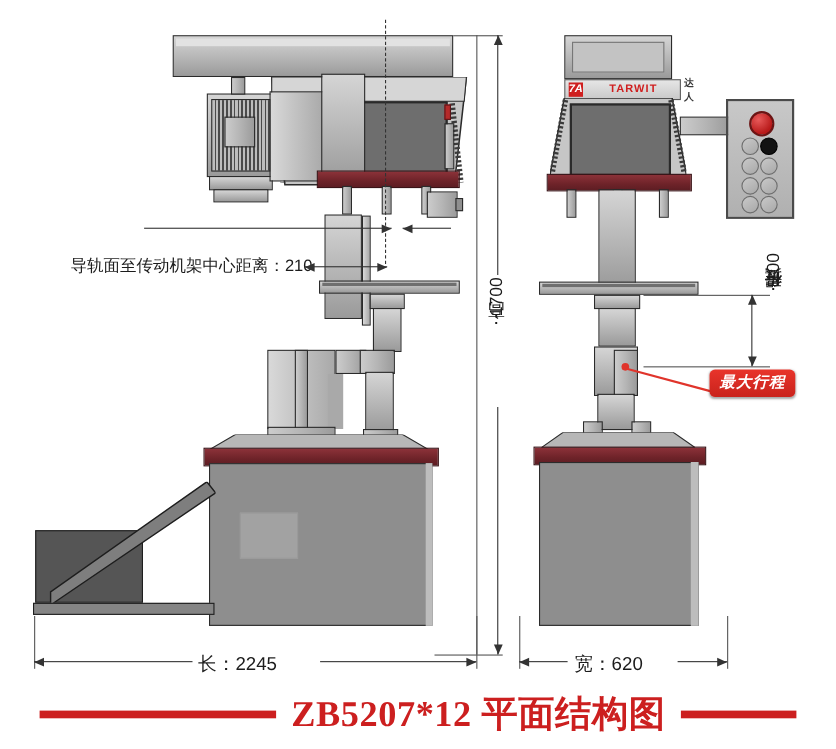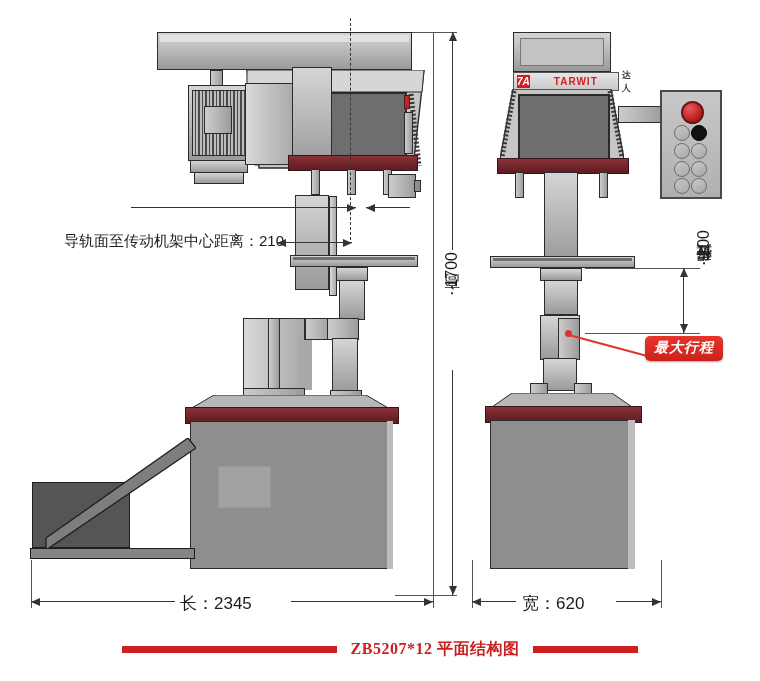--- a/index.html
+++ b/index.html
@@ -65,21 +65,21 @@
   .leaderdot{position:absolute;width:7px;height:7px;border-radius:50%;background:#e0342b;}
 
   
   .vtext{position:absolute;writing-mode:vertical-rl;text-orientation:mixed;
          transform:rotate(180deg);font-size:16px;color:#1c1c1c;white-space:nowrap;}
 
   
   #footer{position:absolute;left:0;bottom:0;width:760px;height:64px;
           display:flex;align-items:center;justify-content:center;gap:14px;}
   .fbar{height:7px;background:#cc1f1f;flex:0 0 auto;}
-  .ftitle{color:#cc1f1f;font-size:16px;font-weight:bold;white-space:nowrap;
+  .ftitle{color:#cc1f1f;font-size:33px;font-weight:bold;white-space:nowrap;
           font-family:"Liberation Serif","DejaVu Serif",serif;letter-spacing:.5px;}
 
   .whitemask{position:absolute;background:#fff;}
 </style>
 </head>
 <body>
 
 <div id="stage">
 
   <div class="abs" style="left:0;top:0;width:440px;height:620px;">
@@ -237,21 +237,21 @@
   <div class="vtext" style="left:694px;top:230px;">最大行程：100</div>
 
   <div class="leaderdot" style="left:565px;top:330px;"></div>
   <div class="leader" style="left:569px;top:334px;width:82px;transform:rotate(15deg);"></div>
   <div class="callout" style="left:645px;top:336px;">最大行程</div>
 
   <div class="vline" style="left:31px;top:560px;height:48px;"></div>
   <div class="vline" style="left:433px;top:560px;height:48px;"></div>
   <div class="arrowline both" style="left:31px;top:601px;width:402px;"></div>
   <div class="whitemask" style="left:175px;top:588px;width:116px;height:26px;"></div>
-  <div class="dimtext" style="left:180px;top:592px;font-size:17px;">长：2345</div>
+  <div class="dimtext" style="left:180px;top:592px;font-size:17px;">长：2245</div>
 
   <div class="vline" style="left:472px;top:560px;height:48px;"></div>
   <div class="vline" style="left:661px;top:560px;height:48px;"></div>
   <div class="arrowline both" style="left:472px;top:601px;width:189px;"></div>
   <div class="whitemask" style="left:516px;top:588px;width:100px;height:26px;"></div>
   <div class="dimtext" style="left:522px;top:592px;font-size:17px;">宽：620</div>
 
   <div id="footer">
     <div class="fbar" style="width:215px;"></div>
     <div class="ftitle">ZB5207*12 平面结构图</div>

